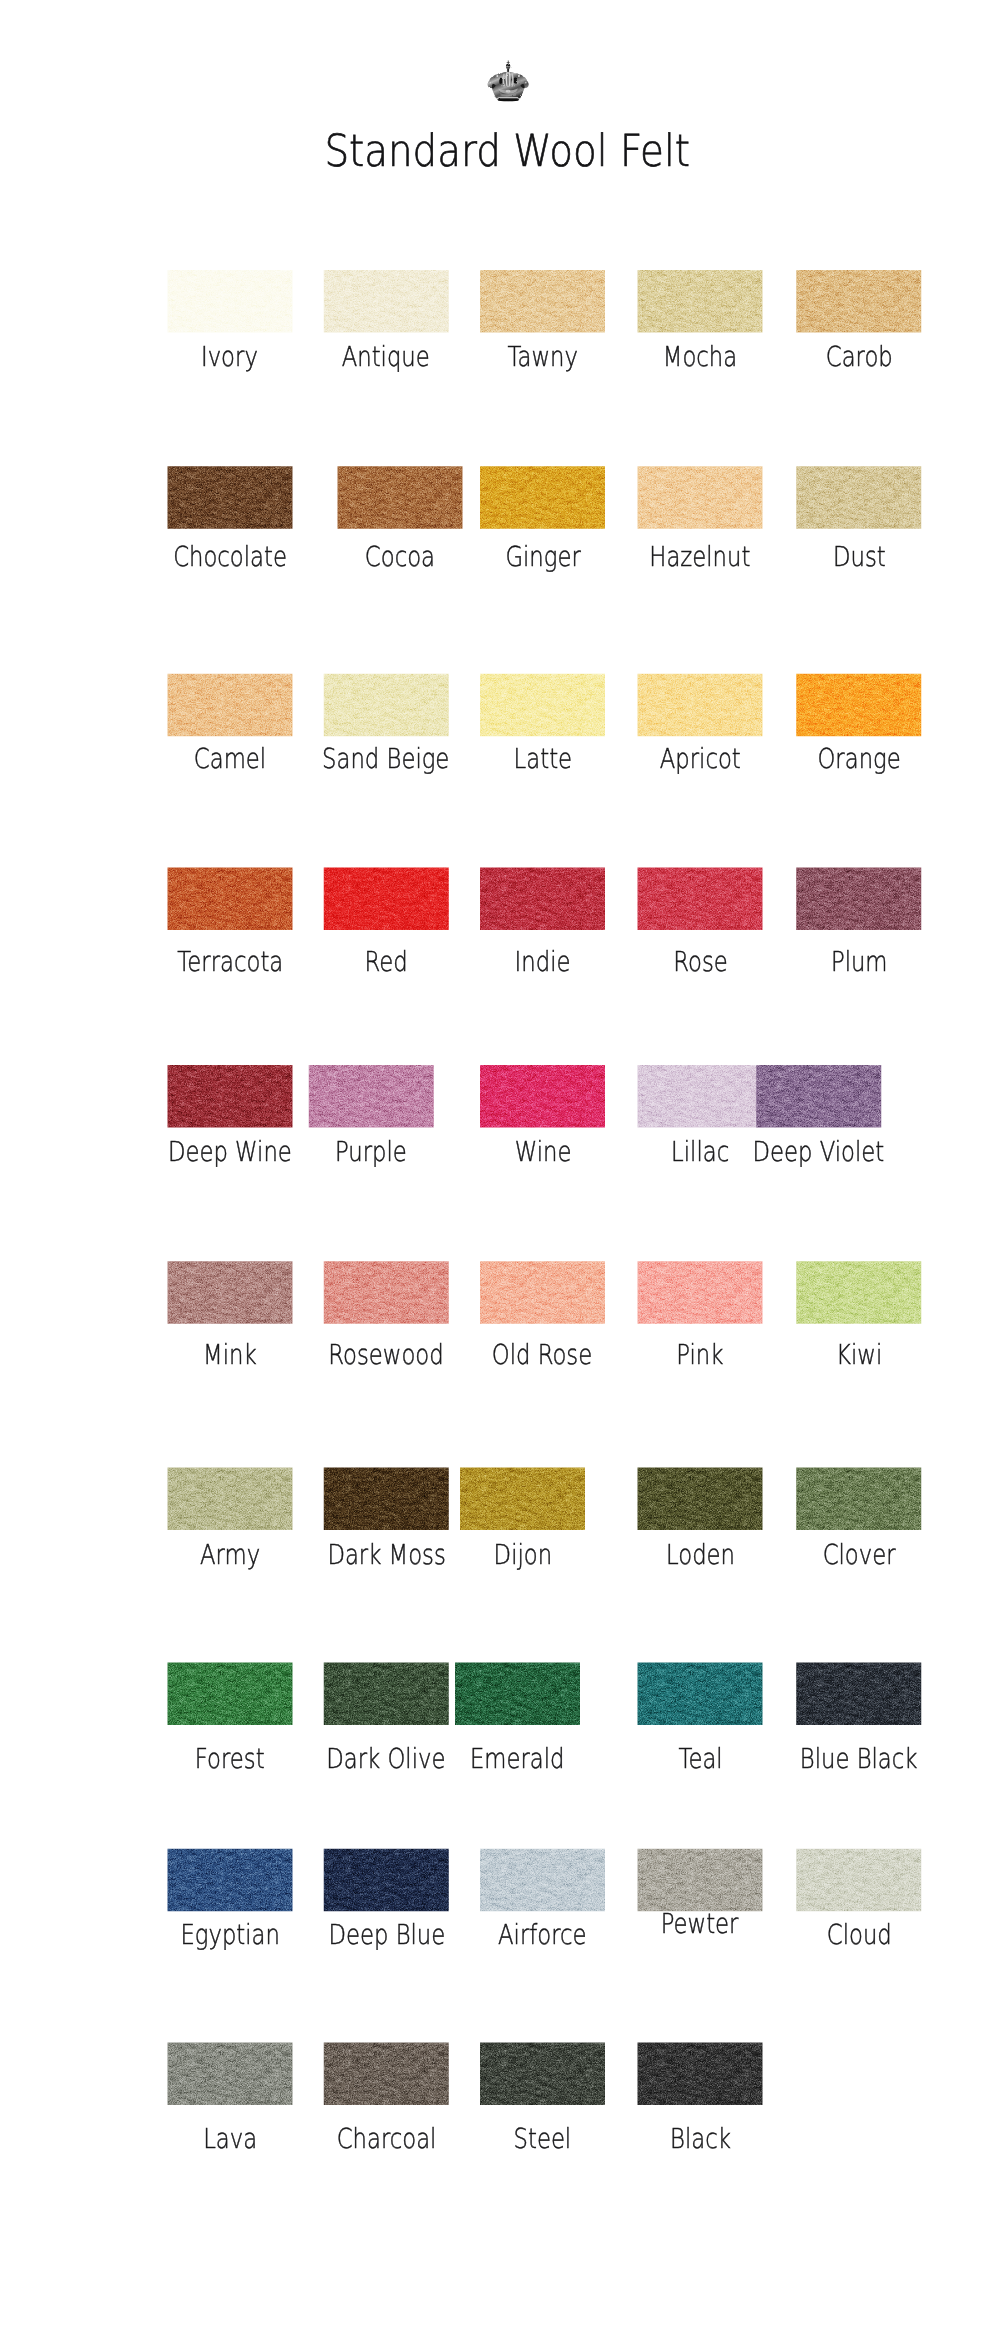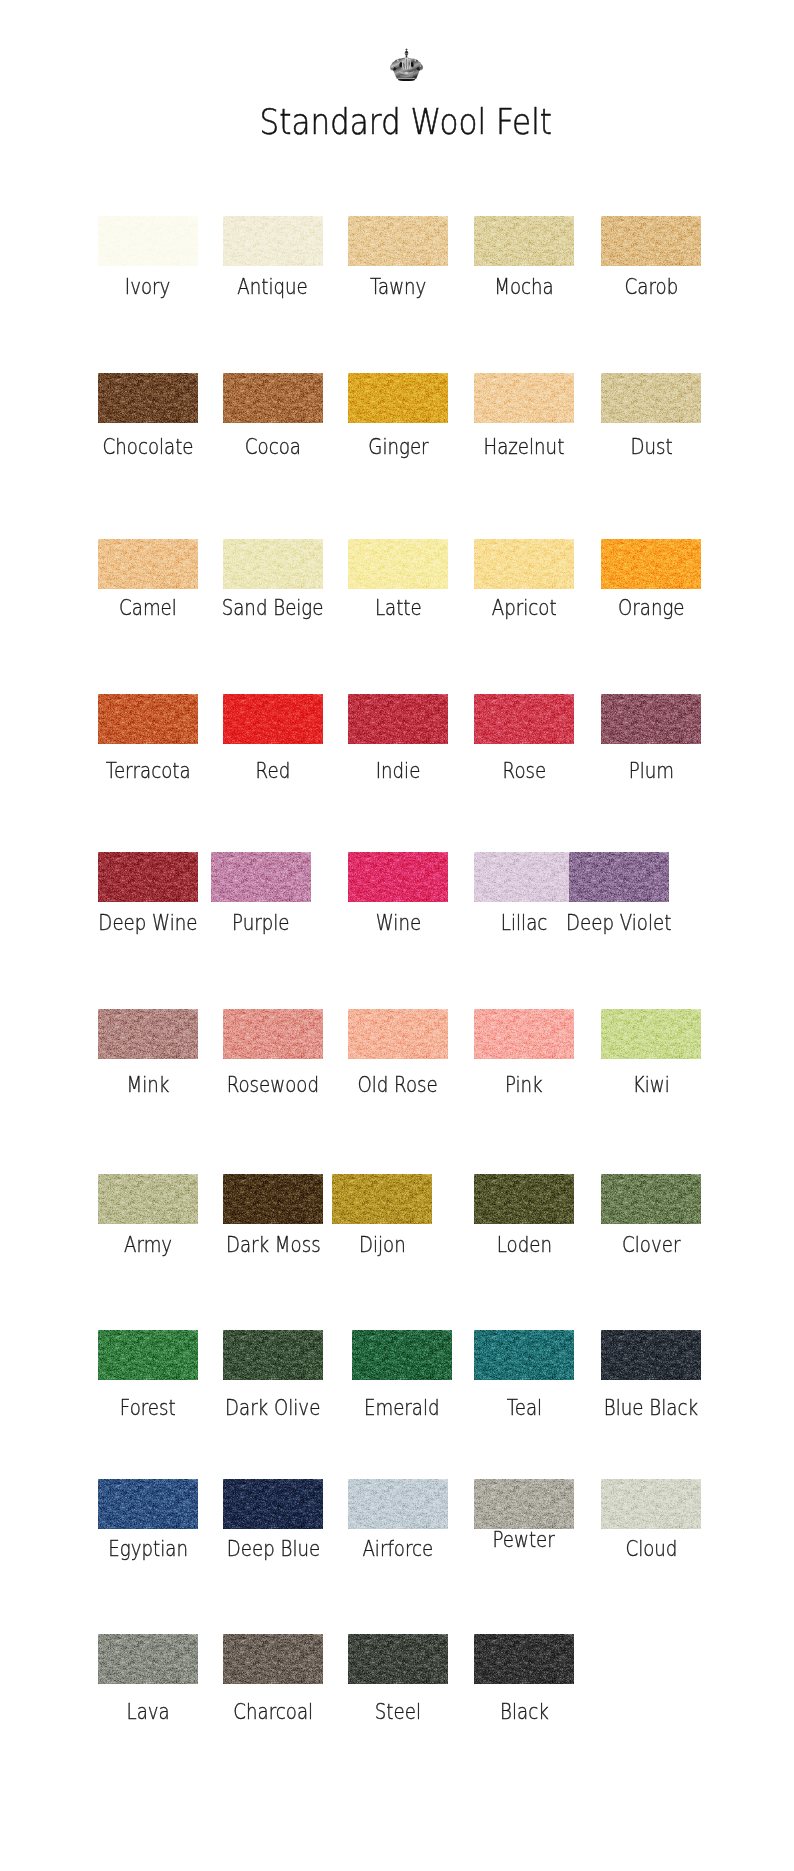--- a/index.html
+++ b/index.html
@@ -5,21 +5,21 @@
 html,body{margin:0;padding:0;}
 body{width:794px;height:1871px;background:#ffffff;overflow:hidden;
  font-family:"DejaVu Sans Light","DejaVu Sans",sans-serif;}
 #page{position:relative;width:794px;height:1871px;background:#ffffff;}
 #felt-defs{position:absolute;left:-10px;top:-10px;}
 #crown{position:absolute;left:388px;top:48px;width:37px;height:34px;}
 #title{position:absolute;left:9px;top:104px;width:794px;text-align:center;
  font-size:35.4px;line-height:35.4px;color:#131315;white-space:nowrap;
  -webkit-text-stroke:0.55px #131315;}
 #title span{display:inline-block;transform:scaleX(0.877);transform-origin:center;}
-.cell{position:absolute;width:100px;height:50px;}
+.cell{position:absolute;width:100px;height:50px;margin-left:36px;}
 .chip{position:absolute;left:0;top:0;width:100px;height:50px;overflow:hidden;}
 .tex{position:absolute;left:0;top:0;mix-blend-mode:soft-light;}
 .tex2{opacity:.82;}
 .lbl{position:absolute;left:-60px;width:220px;text-align:center;
  font-size:22px;line-height:22px;color:#19191b;white-space:nowrap;
  -webkit-text-stroke:0.38px #19191b;}
 .lbl span{display:inline-block;transform:scaleX(0.827);transform-origin:center;}
 </style>
 </head>
 <body>
@@ -181,21 +181,21 @@
         <div class="chip" style="background-color:#6f4628">
           <svg class="tex" width="100" height="50">
             <rect width="100" height="50" filter="url(#feltcloud)"></rect>
           </svg>
           <svg class="tex tex2" width="100" height="50">
             <rect width="100" height="50" filter="url(#feltnoise)"></rect>
           </svg>
         </div>
         <div class="lbl" style="top:63px"><span>Chocolate</span></div>
       </div>
-<div class="cell" style="left:223px;top:373px">
+<div class="cell" style="left:234px;top:373px">
         <div class="chip" style="background-color:#a96d3c">
           <svg class="tex" width="100" height="50">
             <rect width="100" height="50" filter="url(#feltcloud)"></rect>
           </svg>
           <svg class="tex tex2" width="100" height="50">
             <rect width="100" height="50" filter="url(#feltnoise)"></rect>
           </svg>
         </div>
         <div class="lbl" style="top:63px"><span>Cocoa</span></div>
       </div>
@@ -522,21 +522,21 @@
         <div class="chip" style="background-color:#3b5238">
           <svg class="tex" width="100" height="50">
             <rect width="100" height="50" filter="url(#feltcloud)"></rect>
           </svg>
           <svg class="tex tex2" width="100" height="50">
             <rect width="100" height="50" filter="url(#feltnoise)"></rect>
           </svg>
         </div>
         <div class="lbl" style="top:67px"><span>Dark Olive</span></div>
       </div>
-<div class="cell" style="left:352px;top:1330px">
+<div class="cell" style="left:328px;top:1330px">
         <div class="chip" style="background-color:#21663c">
           <svg class="tex" width="100" height="50">
             <rect width="100" height="50" filter="url(#feltcloud)"></rect>
           </svg>
           <svg class="tex tex2" width="100" height="50">
             <rect width="100" height="50" filter="url(#feltnoise)"></rect>
           </svg>
         </div>
         <div class="lbl" style="top:67px"><span>Emerald</span></div>
       </div>

